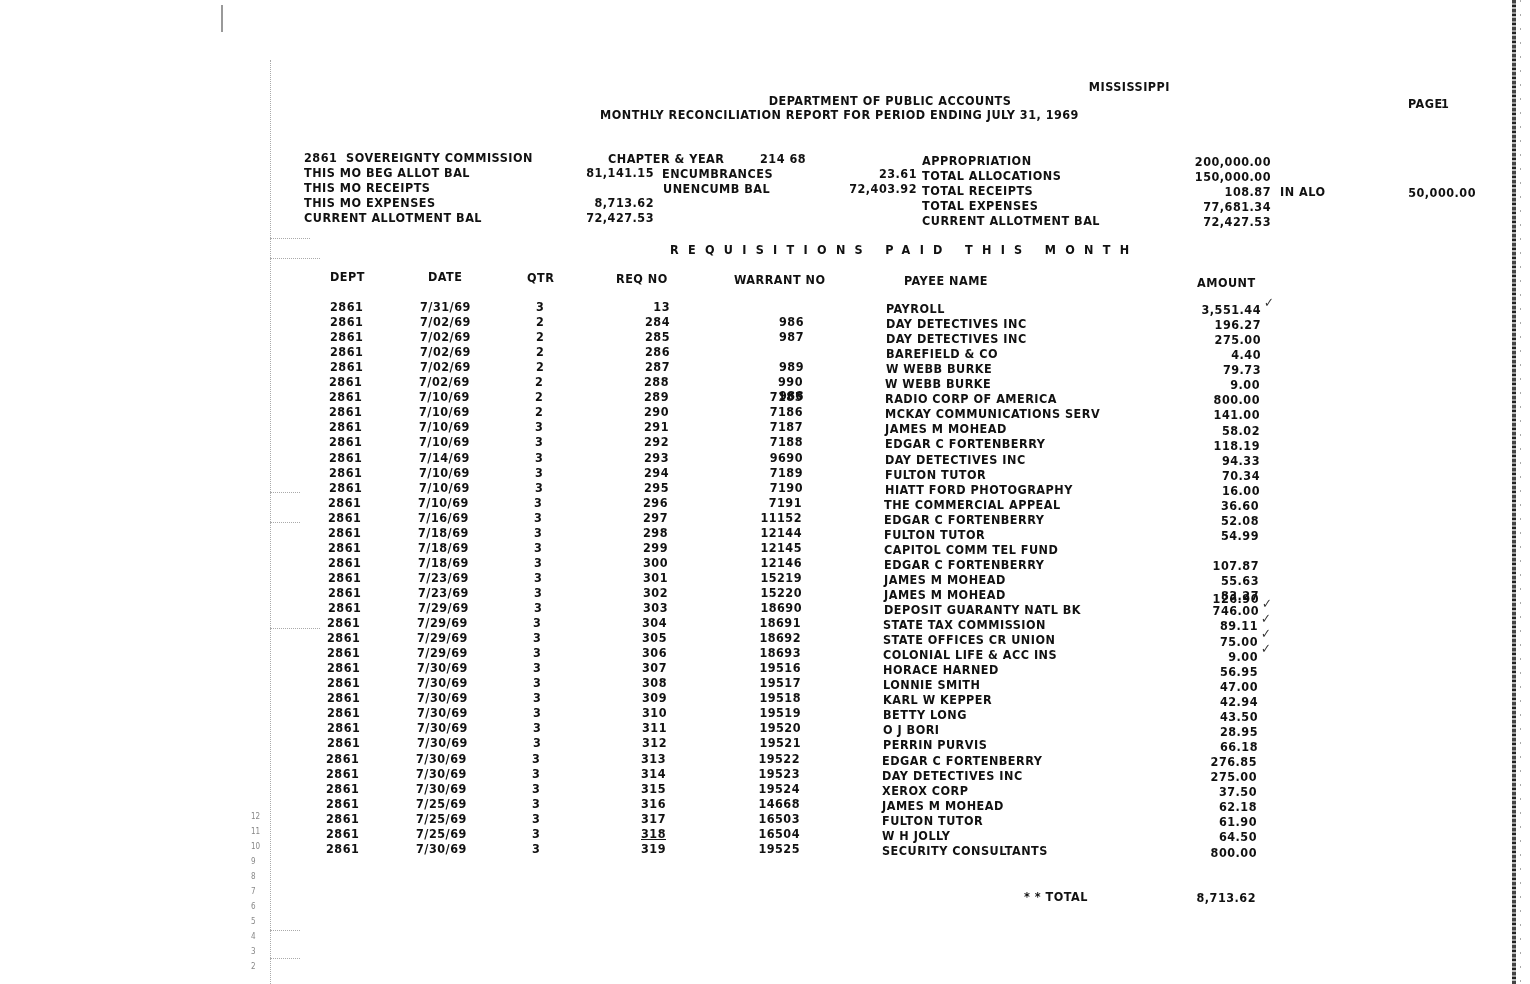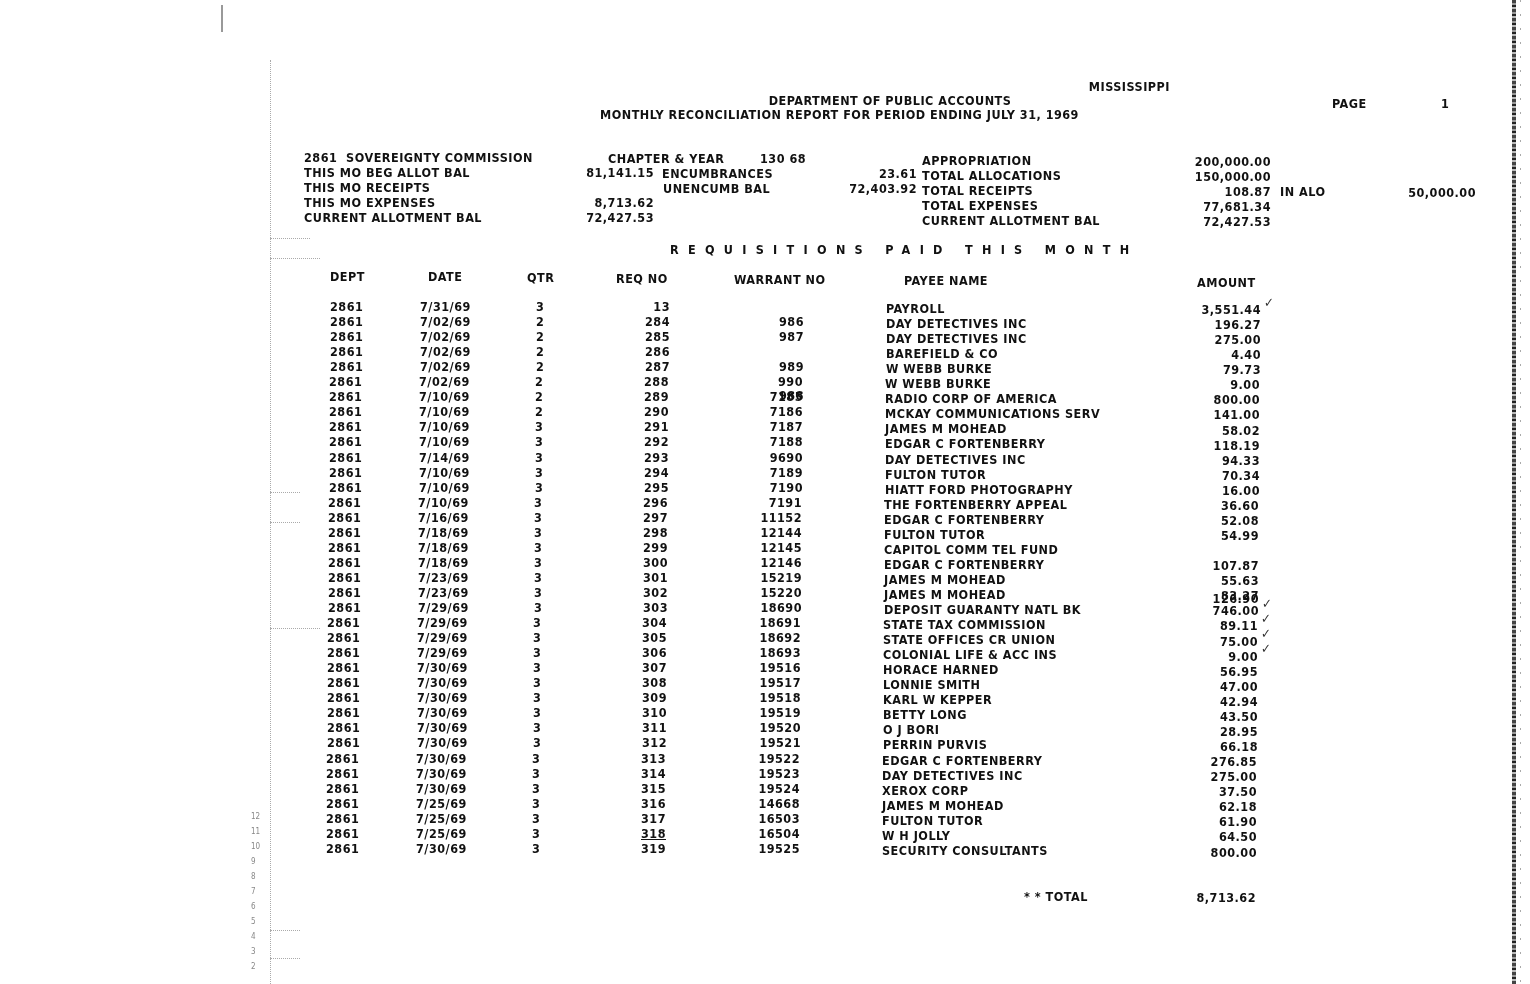--- a/index.html
+++ b/index.html
@@ -50,36 +50,36 @@
     <div class="margnum" style="top: 902px;">6</div>
     <div class="margnum" style="top: 917px;">5</div>
     <div class="margnum" style="top: 932px;">4</div>
     <div class="margnum" style="top: 947px;">3</div>
     <div class="margnum" style="top: 962px;">2</div>
   </div>
 
 <div class="abs c" style="left:590px;top:79px;width:580px;text-align:right;">MISSISSIPPI</div>
 <div class="abs c" style="left:590px;top:93px;width:600px;">DEPARTMENT OF PUBLIC ACCOUNTS</div>
 <div class="abs" style="left:600px;top:107px;">MONTHLY RECONCILIATION REPORT FOR PERIOD ENDING JULY 31, 1969</div>
-<div class="abs" style="left:1332px;top:96px;">PAGE</div>
+<div class="abs" style="left:1408px;top:96px;">PAGE</div>
 <div class="abs" style="left:1441px;top:96px;">1</div>
 
 <div>
   <div class="abs" style="left:304px;top:150px;">2861  SOVEREIGNTY COMMISSION</div>
   <div class="abs" style="left:304px;top:165px;">THIS MO BEG ALLOT BAL</div>
   <div class="abs" style="left:304px;top:180px;">THIS MO RECEIPTS</div>
   <div class="abs" style="left:304px;top:195px;">THIS MO EXPENSES</div>
   <div class="abs" style="left:304px;top:210px;">CURRENT ALLOTMENT BAL</div>
 
   <div class="abs r" style="left:540px;top:165px;width:114px;">81,141.15</div>
   <div class="abs r" style="left:540px;top:195px;width:114px;">8,713.62</div>
   <div class="abs r" style="left:540px;top:210px;width:114px;">72,427.53</div>
 
   <div class="abs" style="left:608px;top:151px;">CHAPTER &amp; YEAR</div>
-  <div class="abs" style="left:760px;top:151px;">130 68</div>
+  <div class="abs" style="left:760px;top:151px;">214 68</div>
   <div class="abs" style="left:662px;top:166px;">ENCUMBRANCES</div>
   <div class="abs" style="left:663px;top:181px;">UNENCUMB BAL</div>
   <div class="abs r" style="left:800px;top:166px;width:117px;">23.61</div>
   <div class="abs r" style="left:800px;top:181px;width:117px;">72,403.92</div>
 
   <div class="abs" style="left:922px;top:153px;">APPROPRIATION</div>
   <div class="abs" style="left:922px;top:168px;">TOTAL ALLOCATIONS</div>
   <div class="abs" style="left:922px;top:183px;">TOTAL RECEIPTS</div>
   <div class="abs" style="left:922px;top:198px;">TOTAL EXPENSES</div>
   <div class="abs" style="left:922px;top:213px;">CURRENT ALLOTMENT BAL</div>
@@ -224,21 +224,21 @@
       <div class="abs r" style="left: 739px; top: 0px; width: 64px;">7190</div>
       <div class="abs" style="left: 885px; top: 2px;">HIATT FORD PHOTOGRAPHY</div>
       <div class="abs r" style="left: 1159px; top: 3.24px; width: 101px;">16.00</div>
     </div>
     <div class="row" style="top: 494.65px;">
       <div class="abs" style="left: 328px; top: 0px;">2861</div>
       <div class="abs" style="left: 418px; top: 0px;">7/10/69</div>
       <div class="abs" style="left: 534px; top: 0px;">3</div>
       <div class="abs r" style="left: 598px; top: 0px; width: 70px;">296</div>
       <div class="abs r" style="left: 738px; top: 0px; width: 64px;">7191</div>
-      <div class="abs" style="left: 884px; top: 2px;">THE FORTENBERRY APPEAL</div>
+      <div class="abs" style="left: 884px; top: 2px;">THE COMMERCIAL APPEAL</div>
       <div class="abs r" style="left: 1158px; top: 3.26px; width: 101px;">36.60</div>
     </div>
     <div class="row" style="top: 509.7px;">
       <div class="abs" style="left: 328px; top: 0px;">2861</div>
       <div class="abs" style="left: 418px; top: 0px;">7/16/69</div>
       <div class="abs" style="left: 534px; top: 0px;">3</div>
       <div class="abs r" style="left: 598px; top: 0px; width: 70px;">297</div>
       <div class="abs r" style="left: 738px; top: 0px; width: 64px;">11152</div>
       <div class="abs" style="left: 884px; top: 2px;">EDGAR C FORTENBERRY</div>
       <div class="abs r" style="left: 1158px; top: 3.28px; width: 101px;">52.08</div>

